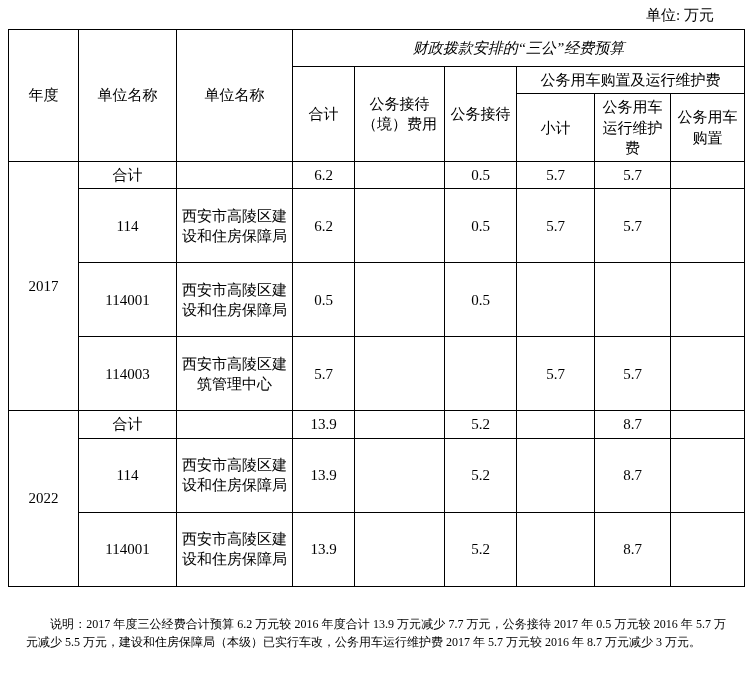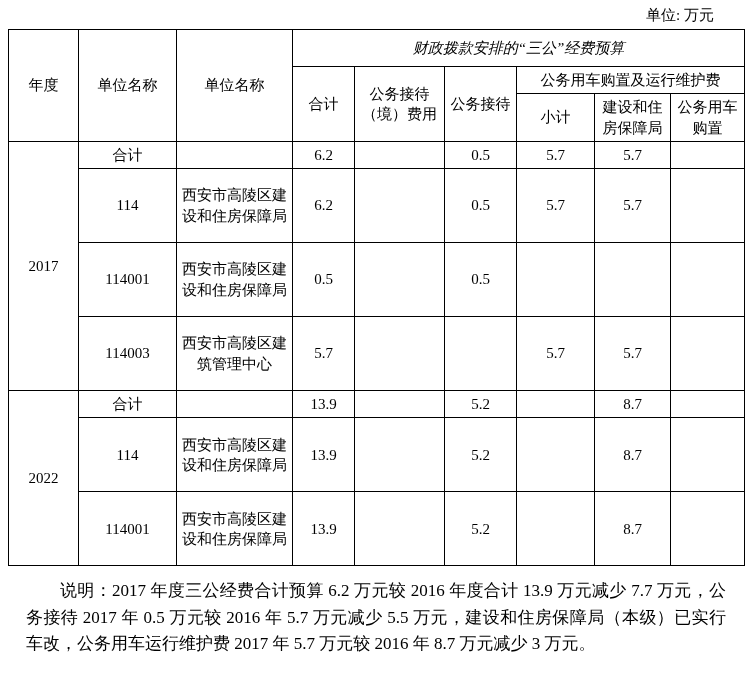--- a/index.html
+++ b/index.html
@@ -51,26 +51,26 @@
     font-size: 15px;
   }
   .cell-name {
     font-size: 15px;
     line-height: 1.35;
   }
   .num {
     font-size: 15px;
   }
   .note {
-    margin: 0 auto;
+    margin: 8px auto;
     width: 700px;
-    font-size: 17px;
+    font-size: 12px;
     line-height: 1.55;
     text-align: justify;
-    padding-top: 12px;
+    padding-top: 20px;
     font-family: "Liberation Serif", "DejaVu Serif", serif;
   }
   .note .indent { padding-left: 2em; }
   .row-h1 { height: 74px; }
   .row-h2 { height: 26px; }
 </style>
 </head>
 <body>
 
 <div class="page">
@@ -97,21 +97,21 @@
         <td colspan="6" class="hdr-tall">财政拨款安排的“三公”经费预算</td>
       </tr>
       <tr>
         <td rowspan="2">合计</td>
         <td rowspan="2">公务接待（境）费用</td>
         <td rowspan="2">公务接待</td>
         <td colspan="3">公务用车购置及运行维护费</td>
       </tr>
       <tr>
         <td>小计</td>
-        <td>建设和住房保障局</td>
+        <td>公务用车运行维护费</td>
         <td>公务用车购置</td>
       </tr>
     </thead>
     <tbody>
 
       <tr class="row-h2">
         <td rowspan="4" class="cell-year">2017</td>
         <td class="cell-code">合计</td>
         <td class="cell-name"></td>
         <td class="num">6.2</td>

